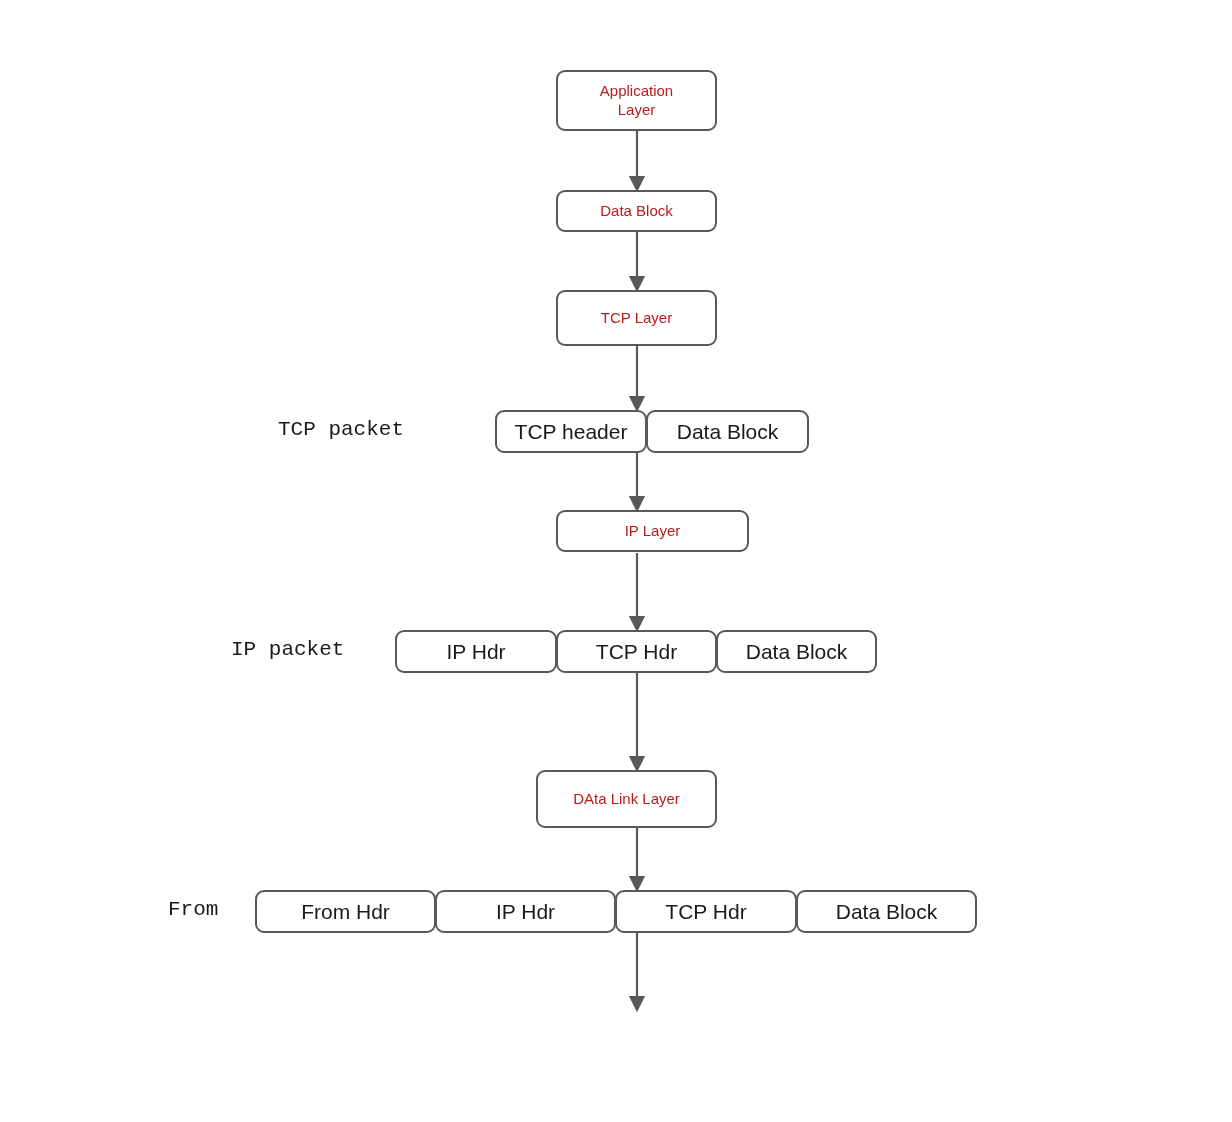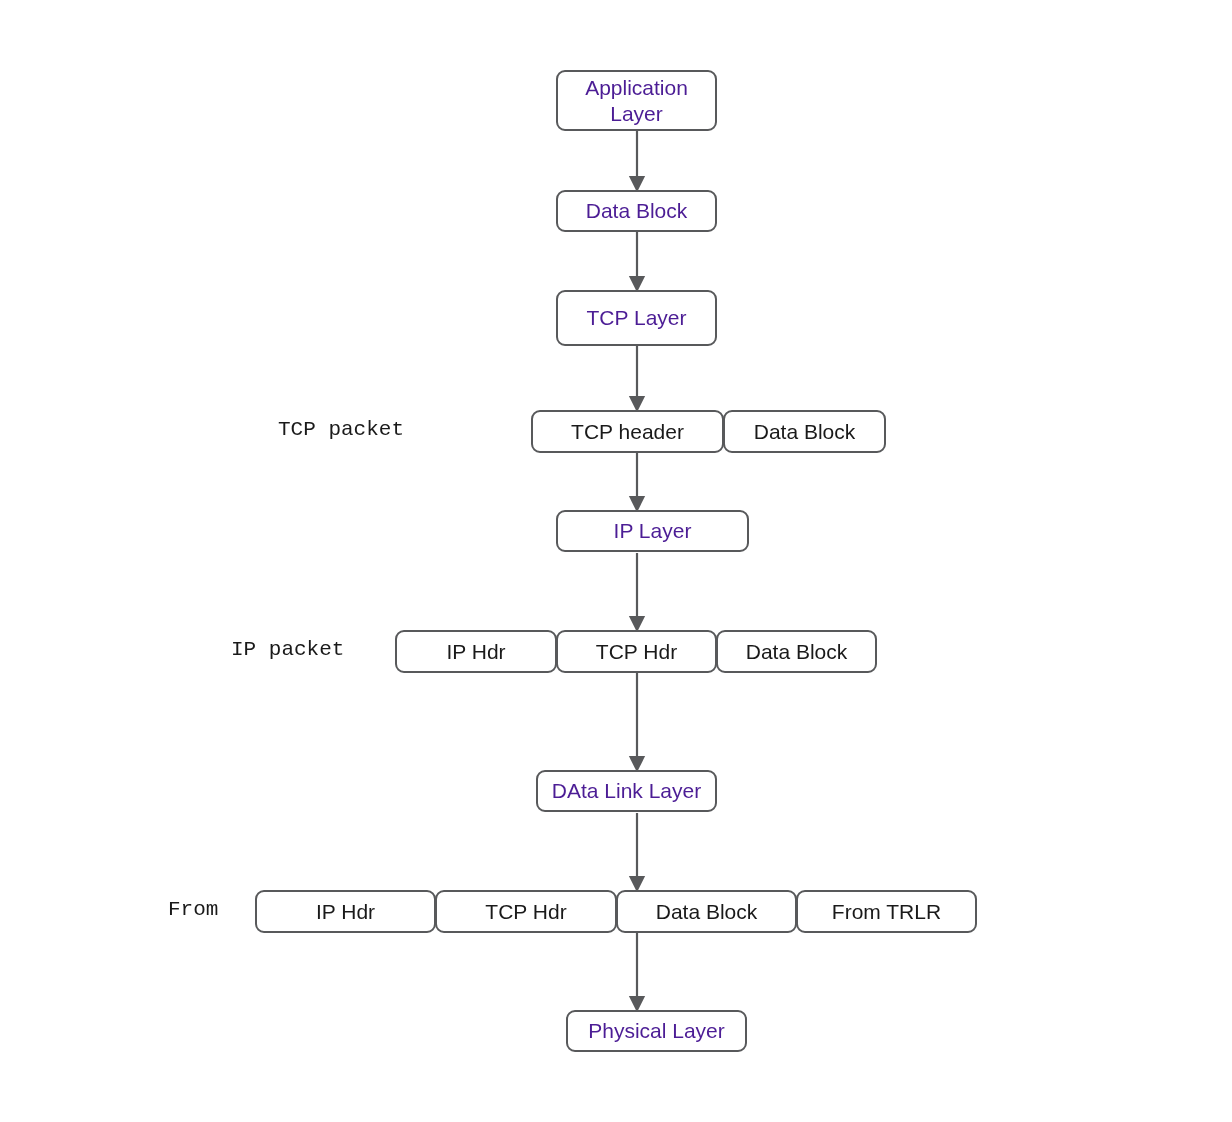--- a/index.html
+++ b/index.html
@@ -28,23 +28,23 @@
   .node {
     position: absolute;
     box-sizing: border-box;
     border: 2.5px solid #58595b;
     border-radius: 9px;
     background: #ffffff;
     display: flex;
     align-items: center;
     justify-content: center;
     text-align: center;
-    font-size: 21px;
+    font-size: 15px;
     line-height: 1.22;
-    color: #4c1d95;
+    color: #b91c1c;
     white-space: pre-line;
     z-index: 3;
   }
 
   
   .packet-row {
     position: absolute;
     display: flex;
     align-items: stretch;
     z-index: 3;
@@ -110,38 +110,37 @@
 
   <div class="node" style="left:556px; top:70px; width:161px; height:61px;">Application
 Layer</div>
 
   <div class="node" style="left:556px; top:190px; width:161px; height:42px;">Data Block</div>
 
   <div class="node" style="left:556px; top:290px; width:161px; height:56px;">TCP Layer</div>
 
   <div class="row-label" style="left:278px; top:418px;">TCP packet</div>
   <div class="packet-row" style="left:495px; top:410px; height:43px;">
-    <div class="seg" style="width:193px;margin-left:36px;">TCP header</div>
+    <div class="seg" style="width:152px;">TCP header</div>
     <div class="seg" style="width:163px;">Data Block</div>
   </div>
 
   <div class="node" style="left:556px; top:510px; width:193px; height:42px;">IP Layer</div>
 
   <div class="row-label" style="left:231px; top:638px;">IP packet</div>
   <div class="packet-row" style="left:395px; top:630px; height:43px;">
     <div class="seg" style="width:162px;">IP Hdr</div>
     <div class="seg" style="width:161px;">TCP Hdr</div>
     <div class="seg" style="width:161px;">Data Block</div>
   </div>
 
-  <div class="node" style="left:536px; top:770px; width:181px; height:42px;">DAta Link Layer</div>
+  <div class="node" style="left:536px; top:770px; width:181px; height:58px;">DAta Link Layer</div>
 
   <div class="row-label" style="left:168px; top:898px;">From</div>
   <div class="packet-row" style="left:255px; top:890px; height:43px;">
+    <div class="seg" style="width:181px;">From Hdr</div>
     <div class="seg" style="width:181px;">IP Hdr</div>
     <div class="seg" style="width:182px;">TCP Hdr</div>
     <div class="seg" style="width:181px;">Data Block</div>
-    <div class="seg" style="width:181px;">From TRLR</div>
   </div>
 
-  <div class="node" style="left:566px; top:1010px; width:181px; height:42px;">Physical Layer</div>
 
 </div>
 
 </body></html>

